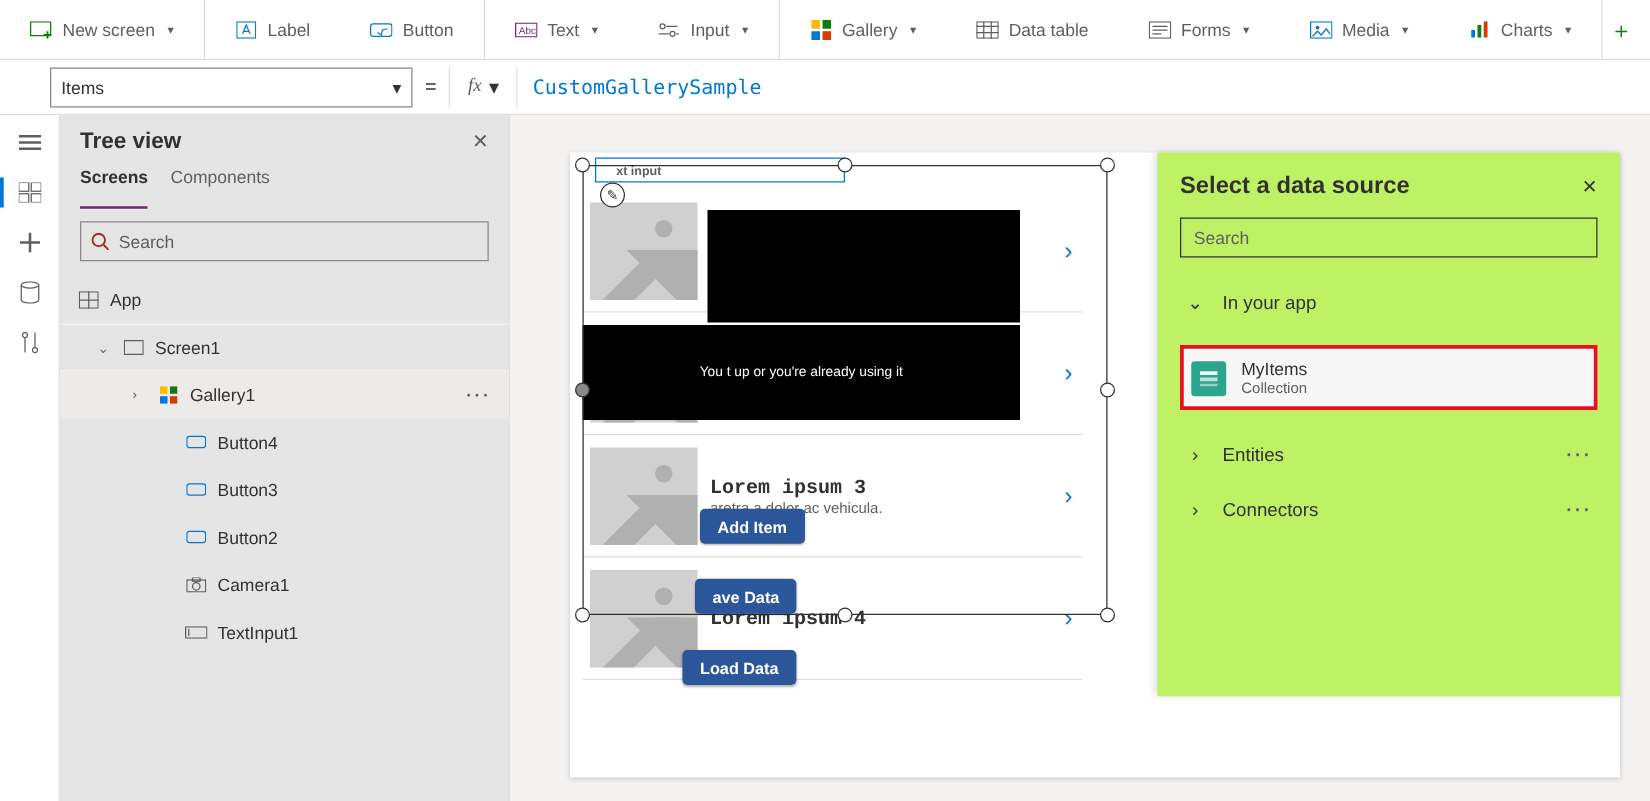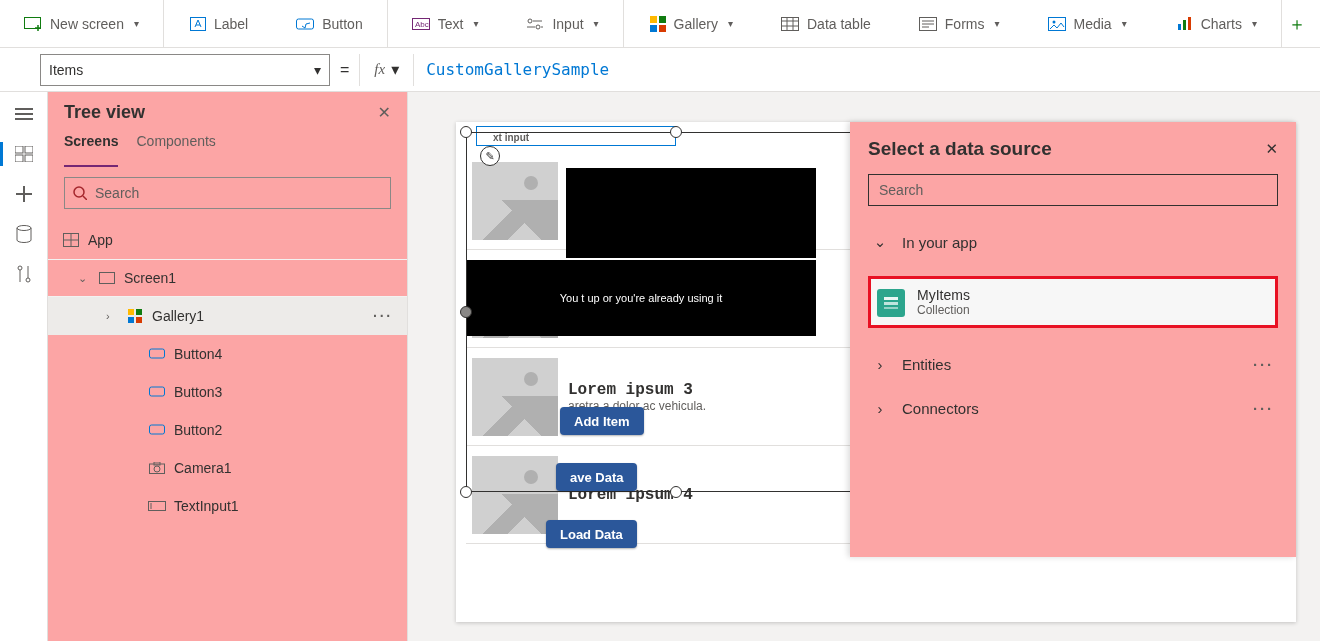--- a/index.html
+++ b/index.html
@@ -3,41 +3,41 @@
 <meta charset="utf-8">
 <style>
 * { box-sizing: border-box; margin: 0; padding: 0; font-family: "Segoe UI", Arial, sans-serif; }
 body { width: 1320px; height: 641px; overflow: hidden; background: #fff; color: #323130; }
 
 
 .ribbon { height: 48px; display: flex; align-items: center; border-bottom: 1px solid #e1dfdd; background: #fff; font-size: 14px; color: #605e5c; }
 .ribbon .r-item { display: flex; align-items: center; padding: 0 24px; height: 100%; gap: 8px; cursor: pointer; }
 .ribbon .r-sep { width: 1px; height: 100%; background: #e1dfdd; }
 .ribbon .chev { font-size: 10px; margin-left: 2px; }
-.ribbon .icon-box { width: 18px; height: 18px; display: flex; align-items: center; justify-content: flex-end; }
+.ribbon .icon-box { width: 18px; height: 18px; display: flex; align-items: center; justify-content: center; }
 
 
 .formula-bar { height: 44px; display: flex; align-items: center; border-bottom: 1px solid #e1dfdd; background: #fff; }
 .prop-select { width: 290px; height: 32px; margin-left: 40px; border: 1px solid #8a8886; display: flex; align-items: center; padding: 0 8px; justify-content: space-between; font-size: 14px; }
 .eq { margin: 0 10px; font-size: 16px; color: #323130; }
 .fx-box { display: flex; align-items: center; height: 32px; border-left: 1px solid #e1dfdd; padding: 0 14px; border-right: 1px solid #e1dfdd;}
 .fx-box .fx { font-style: italic; font-family: serif; font-size: 15px; color: #605e5c; }
 .formula-text { flex: 1; padding: 0 12px; font-family: Consolas, monospace; font-size: 16px; color: #0078d4; }
 
 
 .main { display: flex; height: calc(641px - 48px - 44px); }
 
 
 .left-rail { width: 48px; border-right: 1px solid #e1dfdd; display: flex; flex-direction: column; align-items: center; padding-top: 12px; gap: 20px; }
 .rail-icon { width: 20px; height: 20px; display:flex; align-items:center; justify-content:center; color:#605e5c; cursor:pointer;}
 .rail-icon.active { color:#0078d4; position:relative; }
 .rail-icon.active::before { content:''; position:absolute; left:-14px; top:-2px; bottom:-2px; width:3px; background:#0078d4;}
 
 
-.tree-panel { width: 360px; border-right: 1px solid #e1dfdd; background:#fca5a5; display:flex; flex-direction:column; }
+.tree-panel { width: 360px; border-right: 1px solid #e1dfdd; background:#e5e5e5; display:flex; flex-direction:column; }
 .tree-head { display:flex; justify-content:space-between; align-items:center; padding: 10px 16px 4px 16px; }
 .tree-head h2 { font-size: 18px; font-weight: 600; }
 .tree-tabs { display:flex; gap: 18px; padding: 6px 16px 0 16px; font-size: 14px; }
 .tree-tabs .tab { padding-bottom: 16px; cursor:pointer; color:#605e5c;}
 .tree-tabs .tab.active { color:#323130; font-weight:600; border-bottom: 2px solid #742774;}
 .tree-search { margin: 10px 16px; height: 32px; border: 1px solid #8a8886; display:flex; align-items:center; padding: 0 8px; gap:8px; font-size:14px; color:#605e5c;}
 .tree-nodes { padding: 2px 0; font-size: 14px; }
 .node { display:flex; align-items:center; height: 38px; padding: 0 14px; gap:8px; cursor:pointer;}
 .node.child { padding-left: 30px; border-top:1px solid #f3f2f1; border-bottom:1px solid #f3f2f1;}
 .node.grand { padding-left: 58px; position:relative;}
@@ -71,21 +71,21 @@
 .g-title { font-weight:600; font-size:16px;font-family:Liberation Mono, monospace;}
 .g-sub { font-size:12px; color:#605e5c;}
 .g-arrow { position:absolute; right:8px; top:38px; color:#0078d4; font-size:20px;}
 
 .black-overlay1 { position:absolute; left:100px; top:16px; width:250px; height:90px; background:#000;}
 .black-overlay2 { position:absolute; left:0px; top:108px; width:350px; height:76px; background:#000; color:#fff; font-size:11px; display:flex; align-items:center; justify-content:center; padding:0 10px;}
 
 .blue-btn { position:absolute; background:#2b579a; color:#fff; border-radius:4px; height:28px; padding: 0 14px; font-size:13px; display:flex; align-items:center; font-weight:600; box-shadow:0 1px 2px rgba(0,0,0,0.3);}
 
 
-.ds-panel { position:absolute; right:0; top:0; width:446px; height:435px; background:#fca5a5; box-shadow: -2px 0 6px rgba(0,0,0,0.15); padding:16px 18px;}
+.ds-panel { position:absolute; right:0; top:0; width:370px; height:435px; background:#bef264; box-shadow: -2px 0 6px rgba(0,0,0,0.15); padding:16px 18px;}
 .ds-panel h3 { font-size:19px; font-weight:600; display:flex; justify-content:space-between; align-items:center;}
 .ds-search { margin:14px 0; height:32px; border:1px solid #323130; display:flex; align-items:center; padding:0 10px; font-size:14px; color:#605e5c;}
 .ds-section { display:flex; align-items:center; gap:14px; height:44px; font-size:15px; cursor:pointer; padding:0 4px;}
 .ds-section .chev-ds { width:16px; display:flex; justify-content:center;}
 .ds-item { display:flex; align-items:flex-end; gap:12px; padding:8px 6px; margin:12px 0; cursor:pointer;}
 .ds-item.highlighted { border:3px solid #e81123; background:#f7f7f7;}
 .ds-item .ds-ico { width:28px; height:28px; background:#2ca58d; border-radius:3px; display:flex; align-items:center; justify-content:center; color:#fff; font-size:14px;}
 .ds-item .ds-label { font-size:14px;}
 .ds-item .ds-sub { font-size:12px; color:#605e5c;}
 .ds-more { margin-left:auto; letter-spacing:2px; color:#605e5c; font-weight:bold;}

